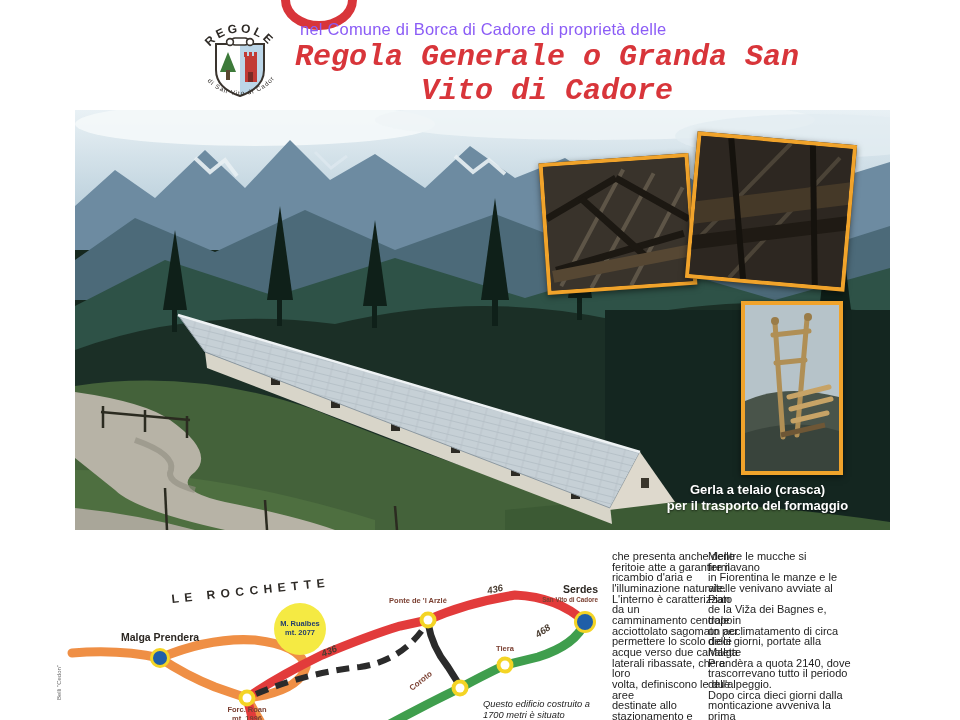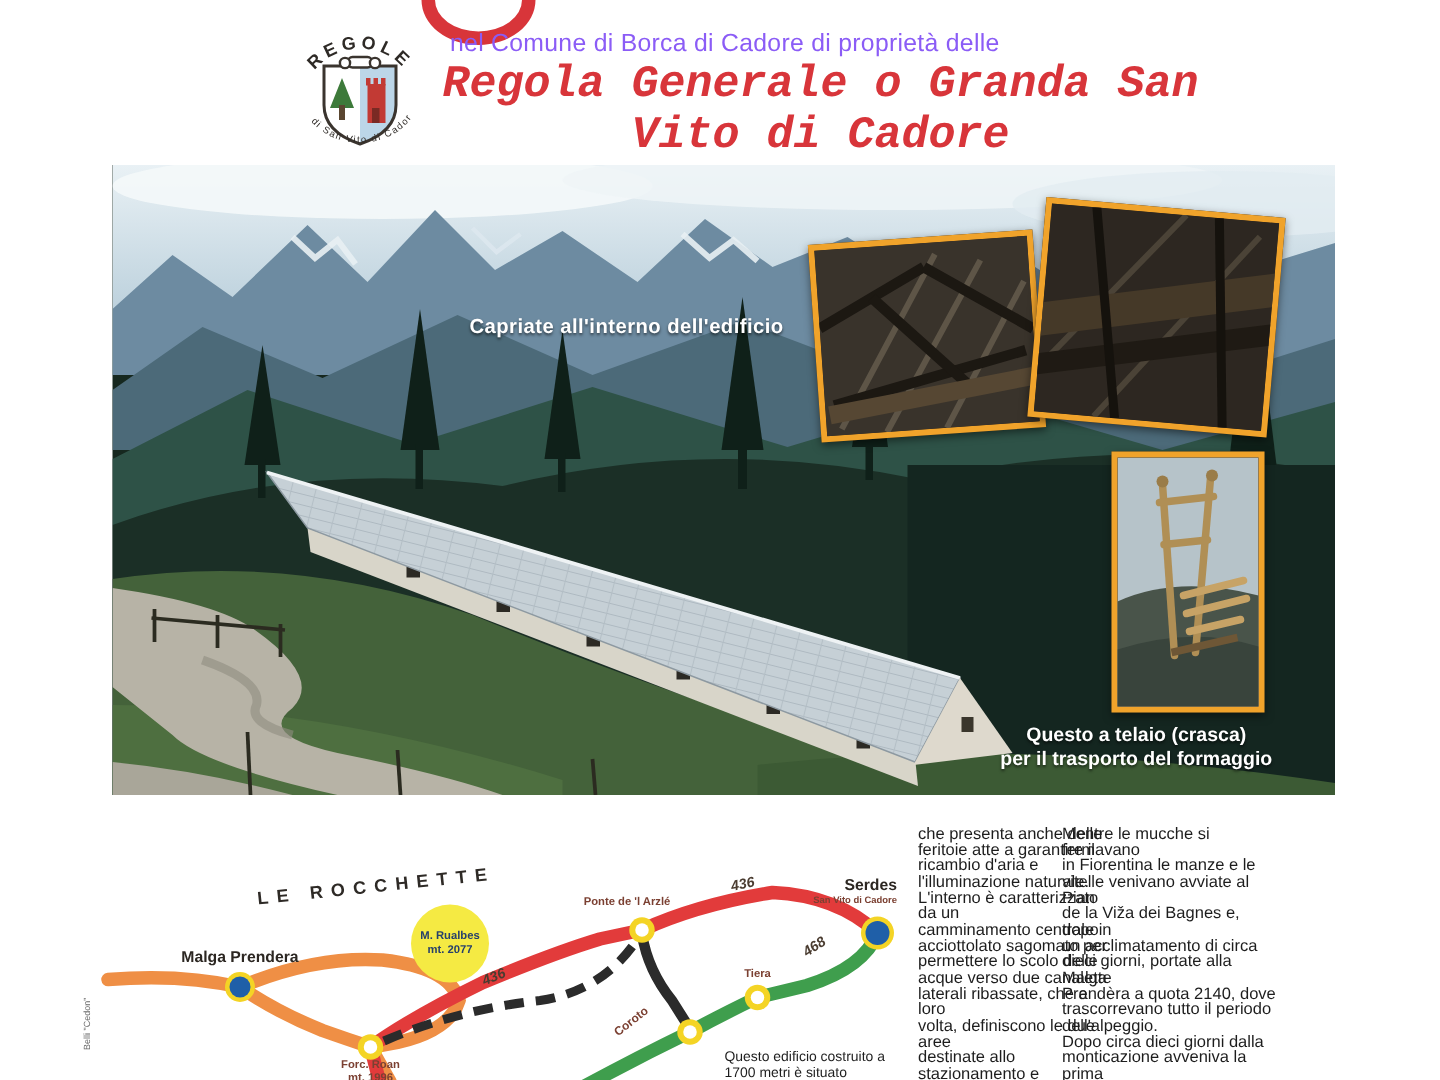--- a/index.html
+++ b/index.html
@@ -42,21 +42,21 @@
   
   .map{position:absolute;left:60px;top:545px;width:550px;height:175px;}
   .col{
     position:absolute;top:551px;font-size:11px;line-height:10.65px;color:#1d1d1d;
     white-space:pre-line;letter-spacing:0;
   }
   .col1{left:612px;width:134px;}
   .col2{left:708px;width:144px;}
   .map-note{
     position:absolute;left:483px;top:699px;width:150px;
-    font-size:9.3px;line-height:10.65px;color:#1d1d1d;white-space:pre-line;
+    font-size:9.3px;line-height:10.65px;color:#1d1d1d;white-space:pre-line;font-style:italic;
   }
   .vlabel{
     position:absolute;left:56px;top:700px;font-size:6px;color:#6a6a6a;
     transform:rotate(-90deg);transform-origin:left top;white-space:nowrap;
   }
   text{font-family:"Liberation Sans",sans-serif;}
 </style>
 </head>
 <body>
 
@@ -172,22 +172,21 @@
           <rect x="496" y="376" width="9" height="13"></rect>
       </g>
       <polygon points="103,205 565,342 535,398 130,242" fill="url(#shing)"></polygon>
       <polygon points="103,205 565,342 535,398 130,242" fill="none" stroke="#8d99a1" stroke-width="1"></polygon>
       <line x1="103" y1="205" x2="565" y2="342" stroke="#eef2f4" stroke-width="2.5"></line>
       <polygon points="565,342 600,392 534,400" fill="#ded9cd"></polygon>
       <rect x="566" y="368" width="8" height="10" fill="#3a362c"></rect>
     </g>
   </svg>
 
-  <div class="cap-capriate">Capriate all'interno dell'edificio</div>
-  <div class="cap-gerla">Questo a telaio (crasca)
+  <div class="cap-gerla">Gerla a telaio (crasca)
 per il trasporto del formaggio</div>
 
   <div class="inset inset1">
     <svg width="142" height="124" viewBox="0 0 142 124">
       <rect width="142" height="124" fill="#4a4238"></rect>
       <g stroke="#857a66" stroke-width="4" opacity=".8">
         <line x1="10" y1="120" x2="80" y2="8"></line>
           <line x1="40" y1="124" x2="110" y2="14"></line>
         <line x1="80" y1="124" x2="138" y2="30"></line>
       </g>

